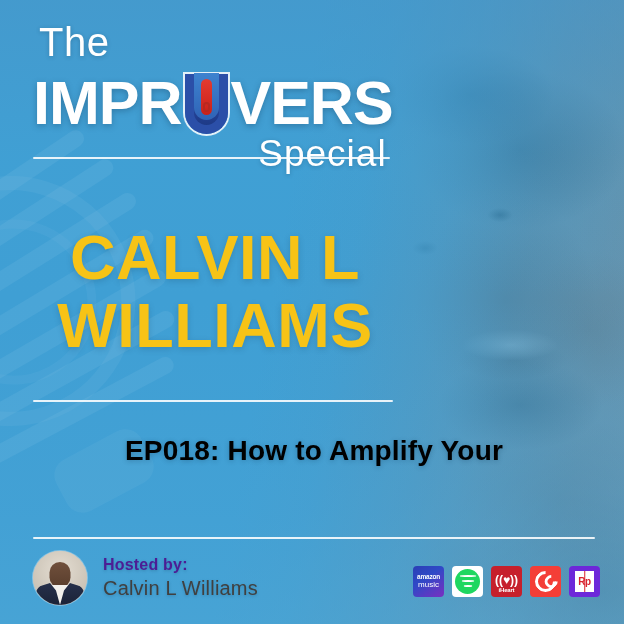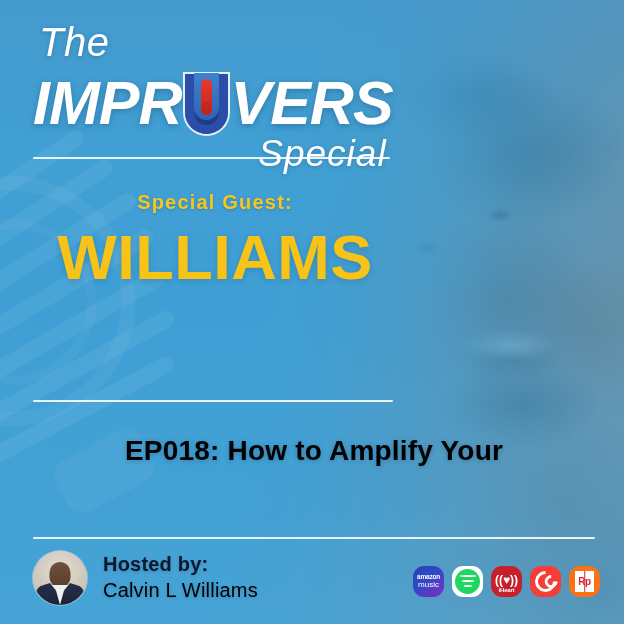--- a/index.html
+++ b/index.html
@@ -83,21 +83,21 @@
   }
   .mic-ring2{
     position:absolute;
     border:9px solid rgba(200,232,248,.17);
     border-radius:50%;
   }
 
   
   .content{ position:absolute; inset:0; }
 
-  .logo-block{ position:absolute; left:33px; top:22px;font-style:italic; }
+  .logo-block{ position:absolute; left:33px; top:22px; }
   .logo-the{
     font-size:40px; font-weight:400; color:#ffffff;
     letter-spacing:.5px; line-height:1;
     margin-left:6px;
     text-shadow:0 1px 4px rgba(20,60,90,.30);
   }
   .logo-word{
     display:flex; align-items:flex-end;
     margin-top:12px;
   }
@@ -210,37 +210,37 @@
   }
   .avatar .a-suit{
     position:absolute; left:50%; bottom:0; transform:translateX(-50%);
     width:50px; height:22px;
     border-radius:14px 14px 0 0;
     background:linear-gradient(180deg,#26304b 0%,#1b2338 100%);
     clip-path:polygon(0 100%, 0 22%, 30% 0, 42% 34%, 50% 100%, 58% 34%, 70% 0, 100% 22%, 100% 100%);
   }
   .host-text{ line-height:1.18; }
   .hosted-by{
-    font-size:20px; font-weight:700; color:#0f172a;
+    font-size:16px; font-weight:700; color:#4c1d95;
     letter-spacing:.2px;
     text-shadow:0 1px 3px rgba(20,60,90,.28);
   }
   .host-name{
-    font-size:20px; font-weight:400; color:#000000;
+    font-size:20px; font-weight:400; color:#404040;
     letter-spacing:.2px; margin-top:2px;
     text-shadow:0 1px 3px rgba(20,60,90,.28);
   }
 
   
   .badges{
     position:absolute; right:24px; top:566px;
     display:flex; align-items:center; gap:8px;
   }
   .badge{
-    width:31px; height:31px; border-radius:11px;
+    width:31px; height:31px; border-radius:4px;
     position:relative; overflow:hidden;
     display:flex; align-items:center; justify-content:center;
     flex:0 0 auto;
   }
   .badge-amazon{
     background:linear-gradient(145deg,#2b3fb5 0%, #2f49c7 40%, #7a2fc0 100%);
     flex-direction:column; line-height:1;
   }
   .badge-amazon .am1{ font-size:6.5px; color:#fff; font-weight:700; letter-spacing:-.2px;}
   .badge-amazon .am2{ font-size:8px; color:#fff; font-weight:400; margin-top:1px;}
@@ -270,21 +270,21 @@
     border:3px solid #ffffff;
     border-right-color:transparent;
     transform:rotate(-45deg);
     position:relative;
   }
   .badge-pocket .pk:after{
     content:""; position:absolute; left:5px; top:5px;
     width:7px; height:7px; border-radius:50%;
     border:3px solid #ffffff; border-right-color:transparent;
   }
-  .badge-radiopublic{ background:#f97316; }
+  .badge-radiopublic{ background:#6d28d9; }
   .badge-radiopublic .rp{
     width:19px; height:21px; background:#ffffff;
     display:flex; align-items:center; justify-content:center;
     font-size:10px; font-weight:800; color:#d9232e;
     position:relative; letter-spacing:-.5px;
   }
   .badge-radiopublic .rp:before{
     content:""; position:absolute; left:50%; top:0; bottom:0;
     width:1.5px; background:#d9232e; transform:translateX(-50%);
   }
@@ -323,23 +323,23 @@
           <span class="u-cap"></span>
           <span class="u-hole"></span>
         </span>
         <span class="seg">VERS</span>
       </div>
       <div class="logo-podcast">Special</div>
     </div>
 
     <div class="rule rule-1"></div>
 
-    <div class="special-guest">Special Guest:</div>
 
     <div class="guest-name">
+      <div>CALVIN L</div>
       <div>WILLIAMS</div>
     </div>
 
     <div class="rule rule-2"></div>
 
     <div class="episode-title">
       <div>EP018: How to Amplify Your</div>
     </div>
 
     <div class="rule rule-3"></div>

